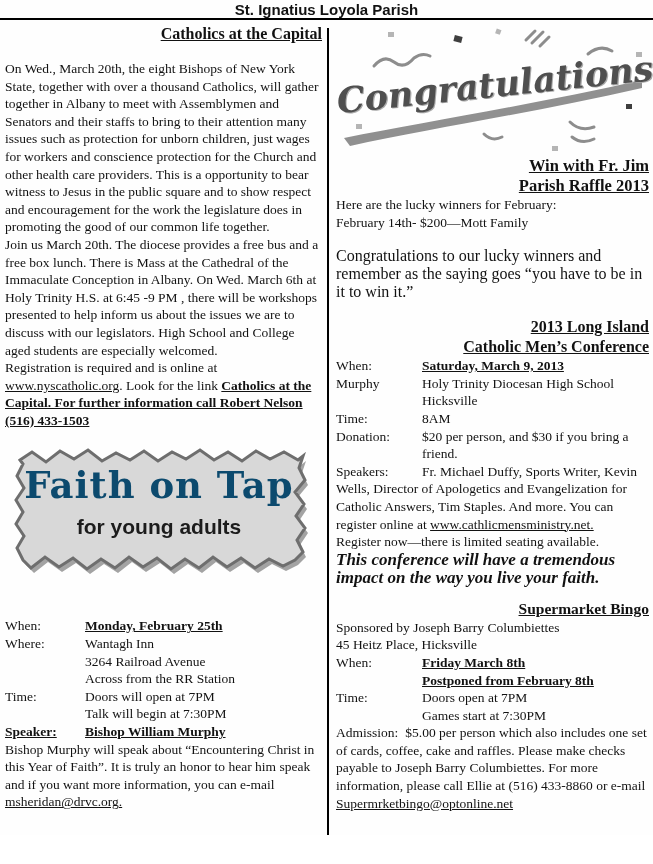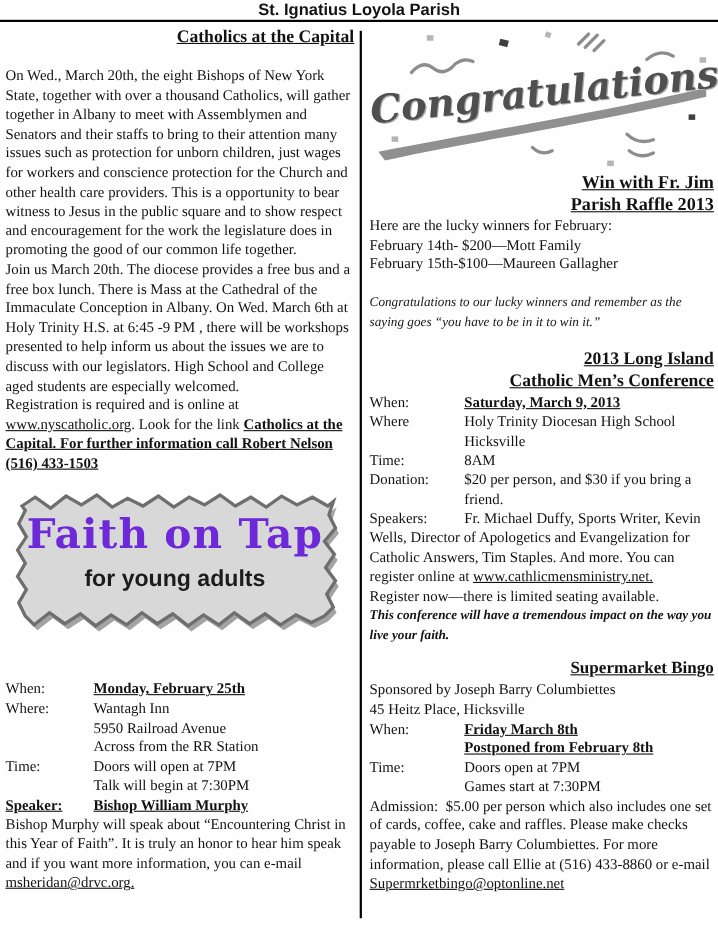--- a/index.html
+++ b/index.html
@@ -26,40 +26,40 @@
   .kv-left{grid-template-columns:80px 1fr;margin-top:42px;}
   .kv-right{grid-template-columns:86px 1fr;}
   .kv-label{white-space:nowrap;}
   .centered{text-align:left;}
   
   .faith-graphic{position:relative;width:300px;height:134px;margin:12px 0 0 4px;}
   .faith-svg{position:absolute;left:0;top:0;}
   .faith-title{
     position:absolute;left:0;right:0;top:22px;text-align:center;
     font-family:"DejaVu Serif",serif;font-weight:bold;font-size:37px;
-    color:#6d28d9;letter-spacing:1px;
+    color:#0c4a6e;letter-spacing:1px;
   }
   .faith-sub{
     position:absolute;left:0;right:0;top:74px;text-align:center;
     font-family:"Liberation Sans",sans-serif;font-weight:bold;font-size:21px;
     color:#1c1c1c;letter-spacing:0px;
   }
   
   .congrats-graphic{position:relative;width:313px;height:132px;}
   .congrats-svg{position:absolute;left:0;top:0;}
   .congrats-text{
     position:absolute;left:0;right:0;top:40px;text-align:center;
     font-family:"DejaVu Serif",serif;font-style:italic;font-weight:bold;
     font-size:35px;color:#4f4f4f;transform:rotate(-6deg);white-space:nowrap;
     text-shadow:1px 1px 0 #aaaaaa;
   }
   .raffle-heading{font-size:16.5px;}
-  .raffle-quote{font-style:italic;font-size:12px;line-height:18px;margin-top:16px;}
+  .raffle-quote{font-size:16px;line-height:18px;margin-top:16px;}
   .conf-block{margin-top:16px;}
-  .impact{font-weight:bold;font-style:italic;font-size:12px;line-height:18px;}
+  .impact{font-weight:bold;font-style:italic;font-size:17px;line-height:18px;}
   .inline-label{display:inline-block;}
   .spk-label{width:86px;}
   .adm-label{margin-right:7px;}
   .bingo-block{margin-top:12px;}
 </style>
 </head>
 <body>
 
 <div class="page">
 
@@ -83,21 +83,21 @@
       <div class="faith-title">Faith on Tap</div>
       <div class="faith-sub">for young adults</div>
     </div>
 
     <div class="kv kv-left">
       <div class="kv-label">When:</div>
       <div class="b u">Monday, February 25th</div>
       <div class="kv-label">Where:</div>
       <div>
         <div>Wantagh Inn</div>
-        <div>5950 Railroad Avenue</div>
+        <div>3264 Railroad Avenue</div>
         <div>Across from the RR Station</div>
       </div>
       <div class="kv-label">Time:</div>
       <div>
         <div>Doors will open at 7PM</div>
         <div>Talk will begin at 7:30PM</div>
       </div>
       <div class="kv-label b u">Speaker:</div>
       <div class="b u">Bishop William Murphy</div>
     </div>
@@ -130,31 +130,30 @@
         <path d="M8,114 C90,98 200,80 306,56 L306,64 C202,88 96,104 14,122 Z" fill="#909090"></path>
       </svg>
       <div class="congrats-text">Congratulations!</div>
     </div>
 
     <div>
       <div class="section-heading raffle-heading">Win with Fr. Jim</div>
       <div class="section-heading raffle-heading">Parish Raffle 2013</div>
       <div class="body-text centered">Here are the lucky winners for February:</div>
       <div class="body-text centered">February 14th- $200—Mott Family</div>
-      <div class="body-text centered">February 15th-$100—Maureen Gallagher</div>
       <div class="raffle-quote">Congratulations to our lucky winners and remember as the saying goes “you have to be in it to win it.”</div>
     </div>
 
     <div class="conf-block">
       <div class="section-heading">2013 Long Island</div>
       <div class="section-heading">Catholic Men’s Conference</div>
       <div class="kv kv-right">
         <div class="kv-label">When:</div>
         <div class="b u">Saturday, March 9, 2013</div>
-        <div class="kv-label">Where</div>
+        <div class="kv-label">Murphy</div>
         <div>
           <div>Holy Trinity Diocesan High School</div>
           <div>Hicksville</div>
         </div>
         <div class="kv-label">Time:</div>
         <div>8AM</div>
         <div class="kv-label">Donation:</div>
         <div>$20 per person, and $30 if you bring a friend.</div>
       </div>
       <div class="body-text"><span class="inline-label spk-label">Speakers:</span><span>Fr. Michael Duffy, Sports Writer, Kevin Wells, Director of Apologetics and Evangelization for Catholic Answers, Tim Staples. And more.  You can register online at </span><span class="u">www.cathlicmensministry.net.</span></div>

